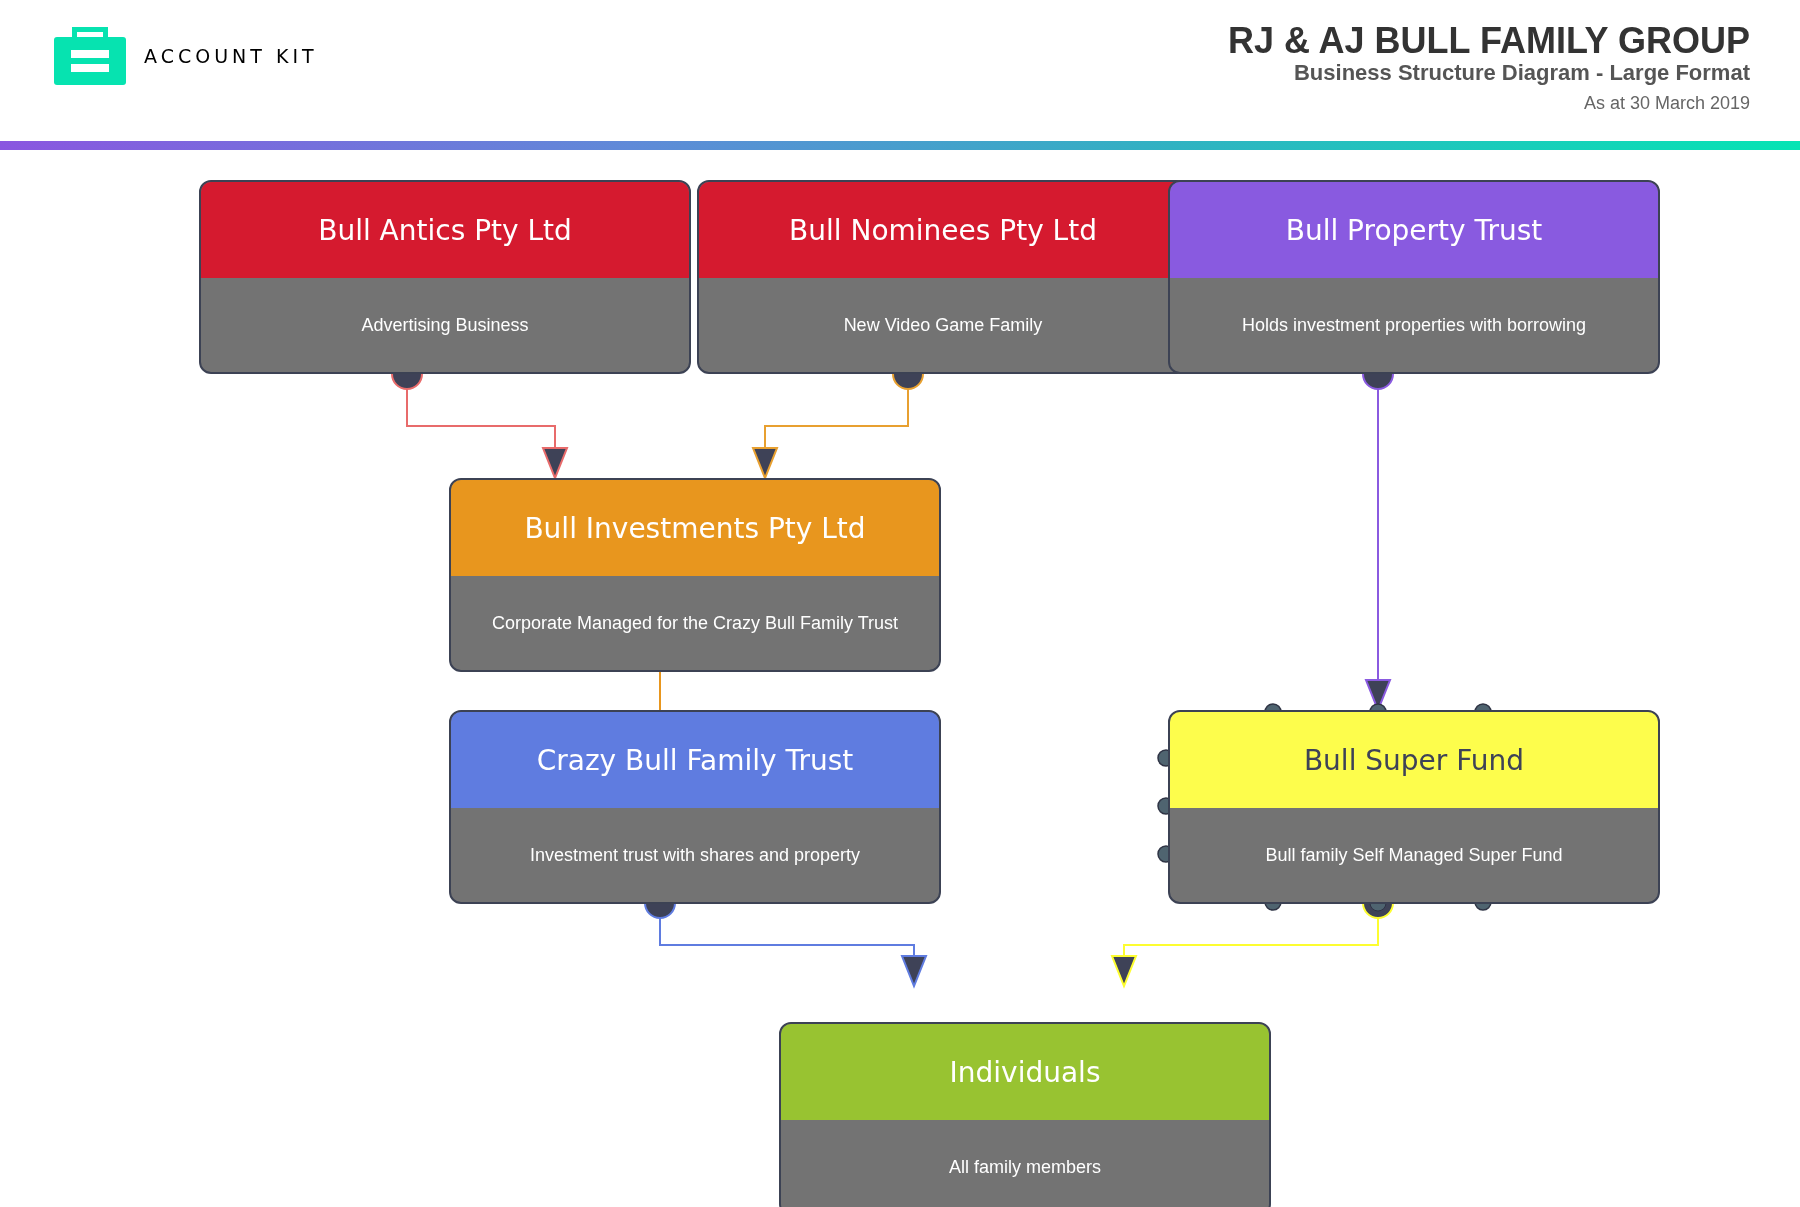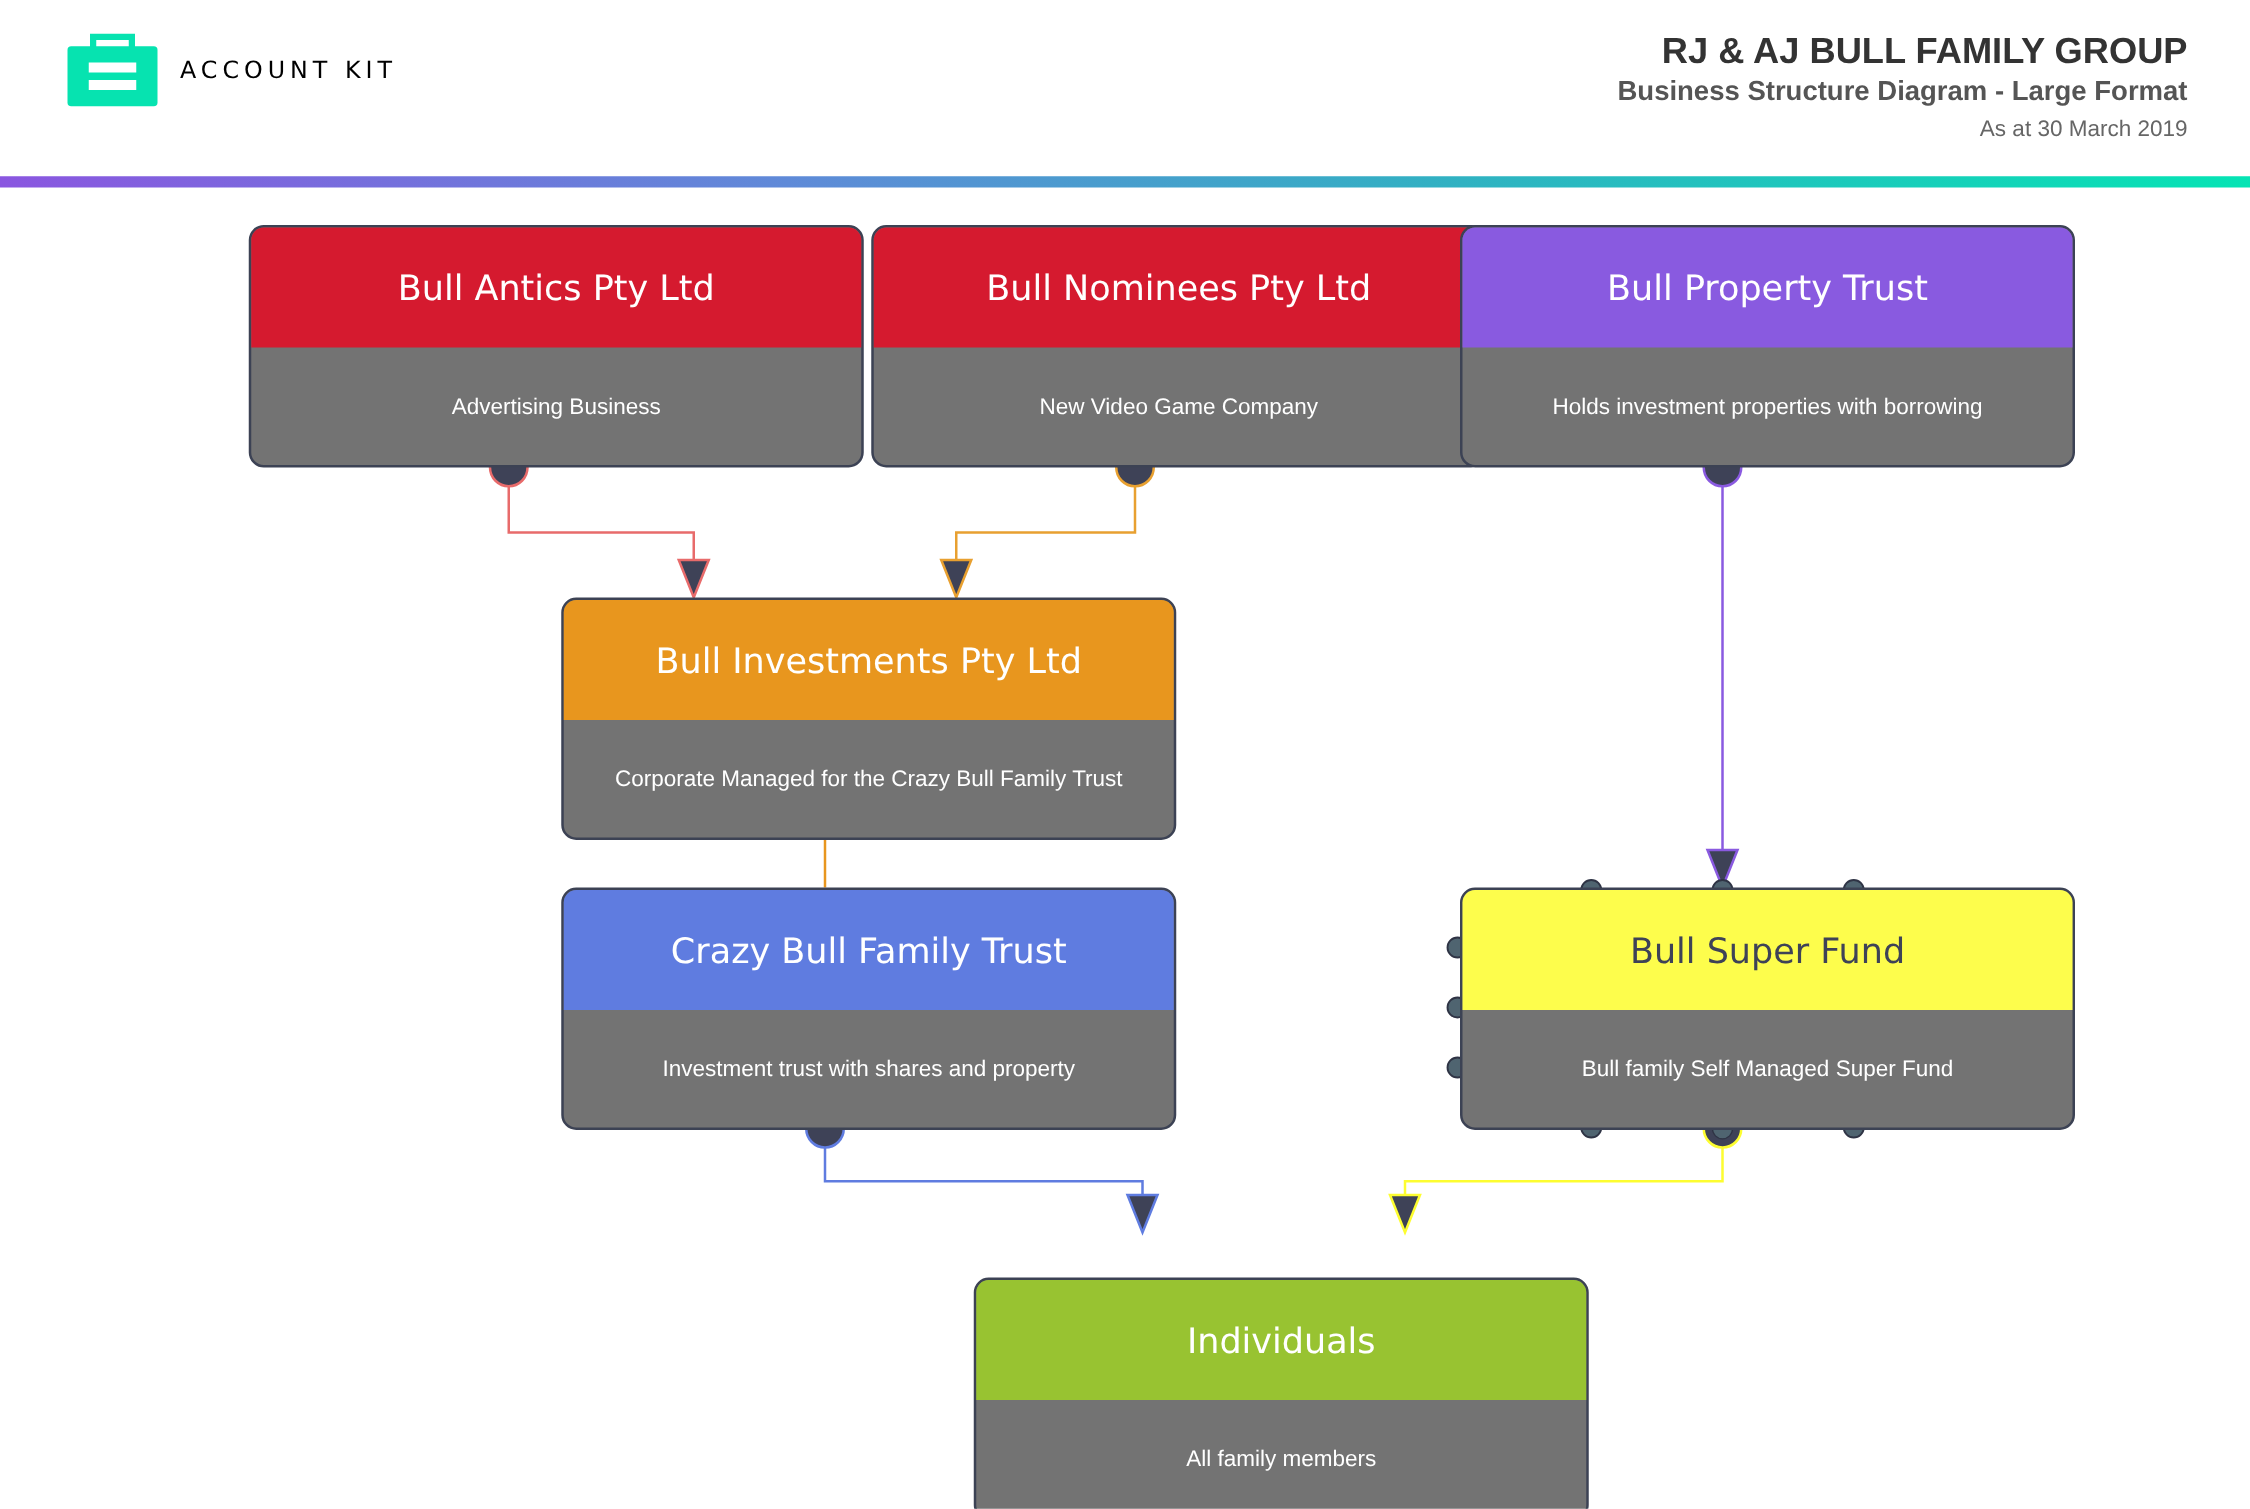--- a/index.html
+++ b/index.html
@@ -5,21 +5,21 @@
   html, body { margin:0; padding:0; background:#ffffff; }
   body { width:1800px; height:1207px; position:relative; overflow:hidden; font-family:"DejaVu Sans", sans-serif; }
   .logo { position:absolute; left:54px; top:27px; display:flex; align-items:center; }
   .logo-icon { position:relative; width:72px; height:58px; }
   .logo-icon .handle { position:absolute; left:18px; top:0; width:36px; height:12px; background:#06e3b0; }
   .logo-icon .handle::after { content:""; position:absolute; left:5px; top:5px; width:26px; height:7px; background:#fff; }
   .logo-icon .body { position:absolute; left:0; top:10px; width:72px; height:48px; background:#06e3b0; border-radius:3px; }
   .logo-icon .bar { position:absolute; left:17px; width:38px; height:8px; background:#fff; }
   .logo-text { margin-left:18px; font-family:"DejaVu Sans", sans-serif; font-size:19px; letter-spacing:4px; color:#000000; }
   .title-block { position:absolute; right:50px; top:24px; text-align:right; font-family:"Liberation Sans", sans-serif; }
-  .t1 { font-size:29px; font-weight:bold; color:#333; line-height:34px; }
+  .t1 { font-size:36px; font-weight:bold; color:#333; line-height:34px; }
   .t2 { font-size:22px; font-weight:bold; color:#555; line-height:30px; }
   .t3 { font-size:18px; color:#666; line-height:30px; }
   .gradient-bar { position:absolute; left:0; top:141px; width:1800px; height:9px; background:linear-gradient(90deg,#8a56e0 0%,#5f8ad8 35%,#30b2c2 65%,#05e4b4 100%); }
   .node { position:absolute; width:492px; height:194px; border:2px solid #3c4254; border-radius:12px; background:#737373; box-sizing:border-box; }
   .node .head { position:absolute; left:0; top:0; right:0; height:96px; border-radius:10px 10px 0 0; display:flex; align-items:center; justify-content:center; }
   .node .head span { font-family:"DejaVu Sans", sans-serif; font-size:28px; color:#ffffff; }
   .node .desc { position:absolute; left:20px; right:20px; top:96px; bottom:0; display:flex; align-items:center; justify-content:center; text-align:center; font-family:"Liberation Sans", sans-serif; font-size:18px; color:#ffffff; line-height:22px; }
   svg.wires { position:absolute; left:0; top:0; }
 </style>
 </head>
@@ -99,21 +99,21 @@
 <div class="node" id="n0" style="left:199px; top:180px;">
   <div class="head" style="background: rgb(213, 26, 47);">
       <span>Bull Antics Pty Ltd</span>
     </div>
   <div class="desc">Advertising Business</div>
 </div>
 <div class="node" id="n1" style="left:697px; top:180px;">
   <div class="head" style="background: rgb(213, 26, 47);">
       <span>Bull Nominees Pty Ltd</span>
     </div>
-  <div class="desc">New Video Game Company</div>
+  <div class="desc">New Video Game Family</div>
 </div>
 <div class="node" id="n2" style="left:1168px; top:180px;">
   <div class="head" style="background: rgb(137, 90, 224);">
       <span>Bull Property Trust</span>
     </div>
   <div class="desc">Holds investment properties with borrowing</div>
 </div>
 <div class="node" id="n3" style="left:449px; top:478px;">
   <div class="head" style="background: rgb(232, 150, 30);">
       <span>Bull Investments Pty Ltd</span>

